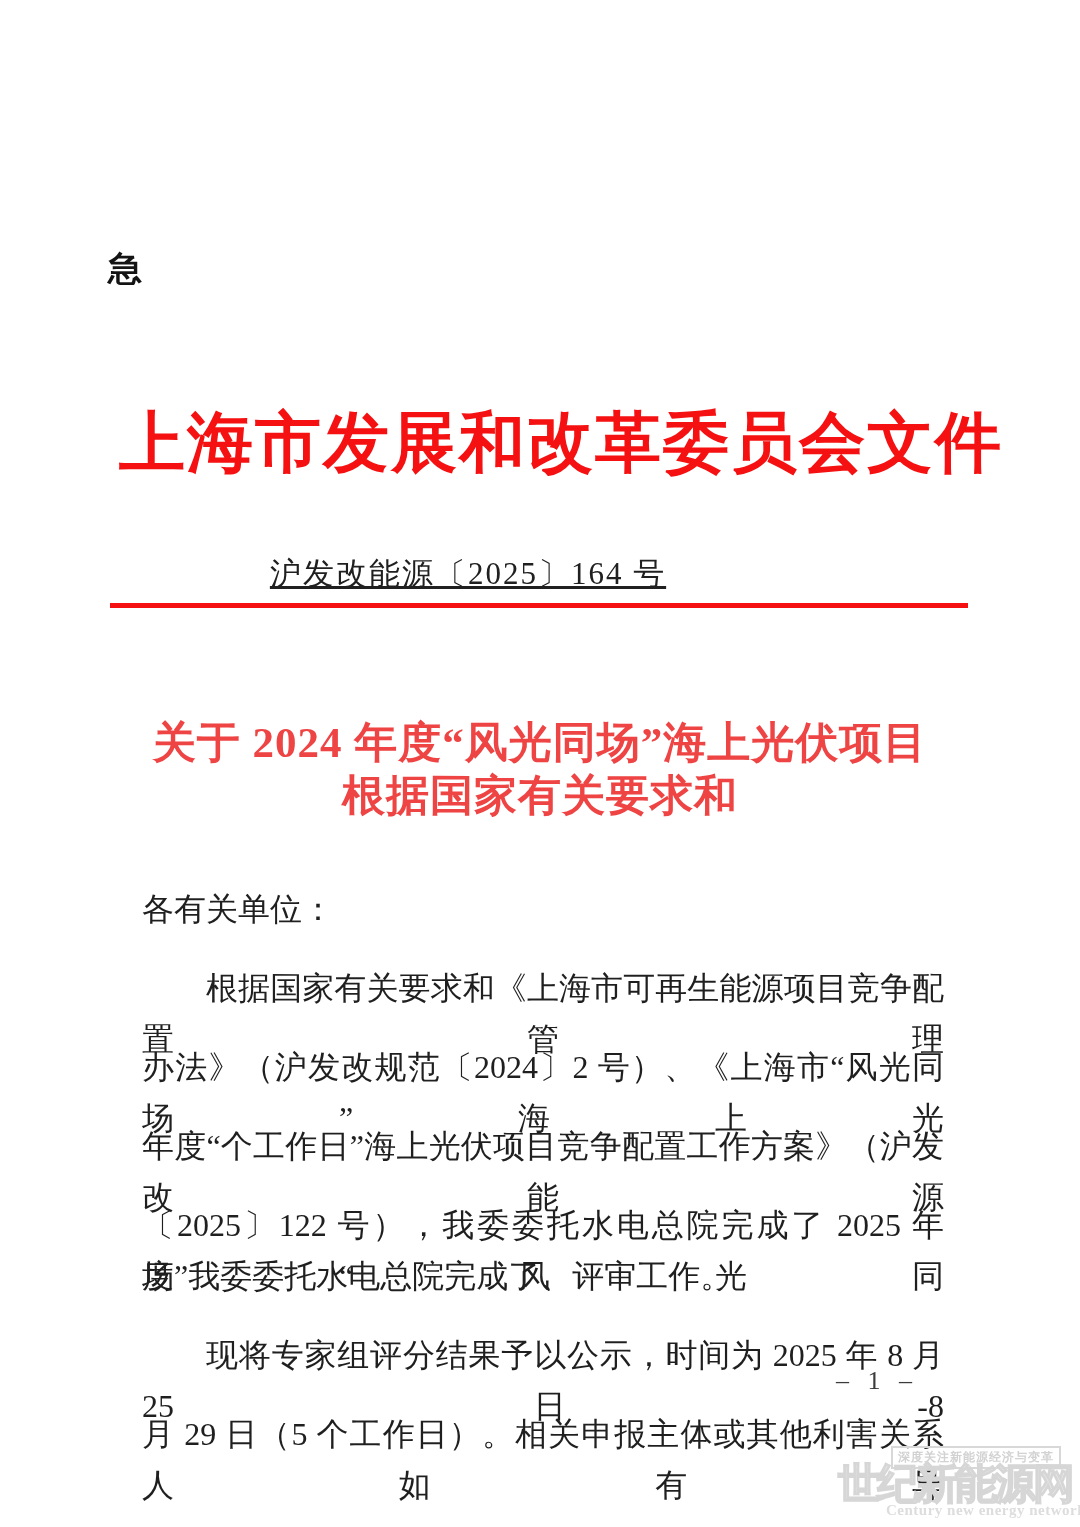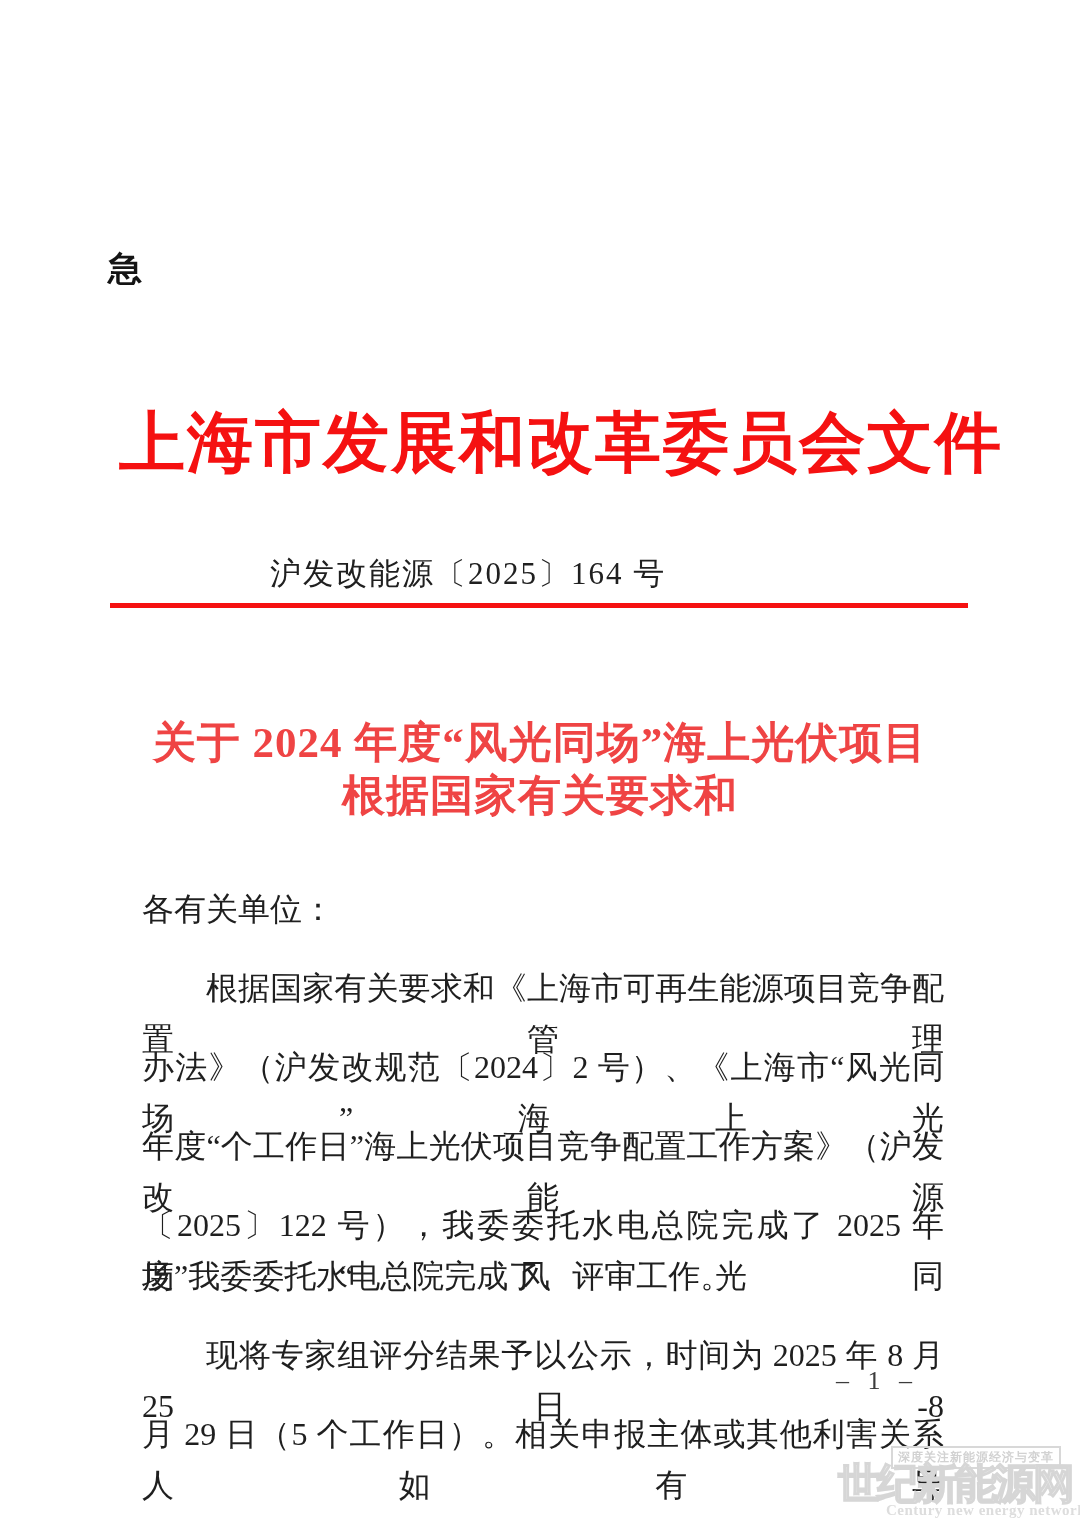--- a/index.html
+++ b/index.html
@@ -39,20 +39,21 @@
   .doc-number {
     position: absolute;
     left: 0;
     top: 553px;
     width: 936px;
     text-align: center;
     font-size: 31px;
     letter-spacing: 2px;
     color: #202020;
     white-space: nowrap;
+    text-decoration: underline;
   }
   .red-rule {
     position: absolute;
     left: 110px;
     top: 603px;
     width: 858px;
     height: 5px;
     background: #f51111;
   }
   .doc-title {

